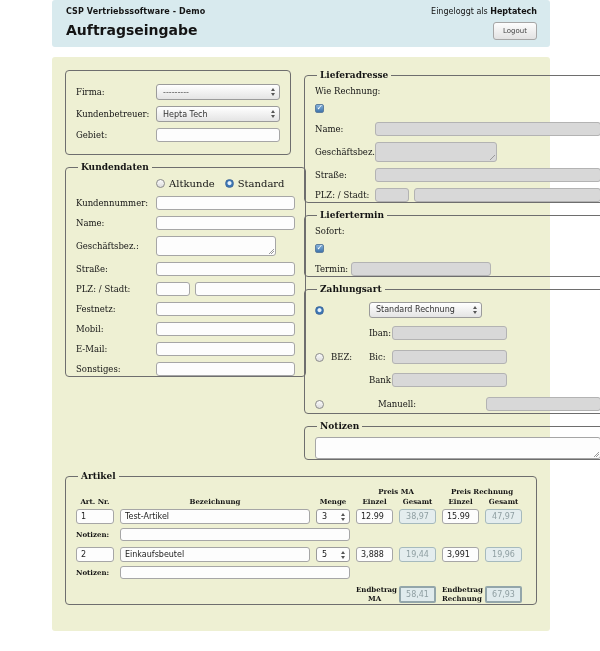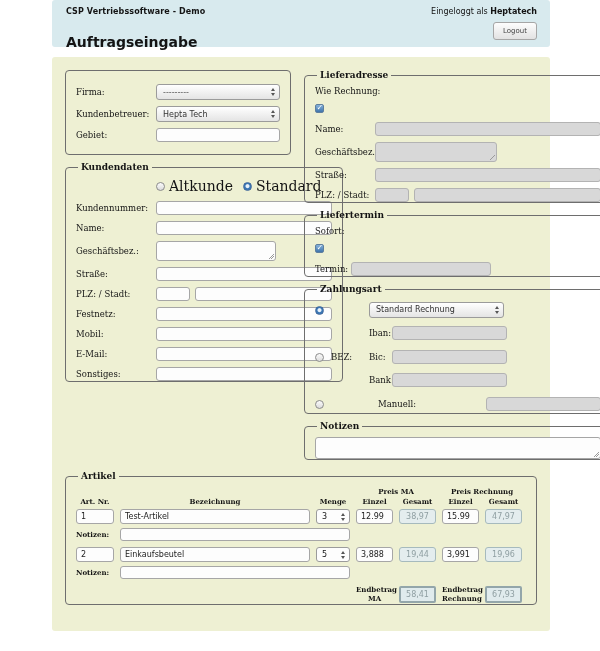--- a/index.html
+++ b/index.html
@@ -11,21 +11,21 @@
   
   .header {
     background: var(--header-bg, #d8eaee);
     border-radius: 3px;
     height: 47px;
     padding: 7px 13px 12px 14px;
     display: flex; justify-content: space-between;
     font-family: "DejaVu Sans", sans-serif;
   }
   .app-title { font-size: 8px; font-weight: bold; letter-spacing: .1px; }
-  .page-title { font-size: 14px; font-weight: bold; margin-top: 18px; }
+  .page-title { font-size: 14px; font-weight: bold; margin-top: 6px; }
   .header-right { text-align: right; }
   .login-text { font-size: 8px; }
   .login-text b { font-weight: bold; }
   .logout-btn {
     margin-top: 6px; display: inline-block;
     font-family: "DejaVu Sans", sans-serif; font-size: 7px; color: #444;
     padding: 4px 9px; border: 1px solid #a6a6a6; border-radius: 3px;
     background: linear-gradient(#fdfdfd, #e2e2e2); cursor: pointer;
   }
 
@@ -84,32 +84,32 @@
   }
   .cb::after { content: "✓"; position: absolute; top: -2px; left: 0.5px; font-size: 8px; color: #fff; font-family: "DejaVu Sans", sans-serif; }
   .radio {
     width: 9px; height: 9px; border: 1px solid #8b8b8b; border-radius: 50%;
     background: linear-gradient(#fbfbfb, #dcdcdc); display: inline-block; cursor: pointer; flex-shrink: 0;
   }
   .radio.checked {
     border-color: #41699c;
     background: radial-gradient(circle at 50% 45%, #e9f2fb 0 1.5px, var(--accent-blue, #3a77b5) 2.5px);
   }
-  .radio-label { font-size: 14px; margin: 0 10px 0 4px; }
+  .radio-label { font-size: 10px; margin: 0 10px 0 4px; }
   .stack-label { font-size: 8.5px; margin-bottom: 2px; }
   .cb-line { margin-bottom: 5px; }
 
   
   .zrow { display: flex; align-items: center; margin-bottom: 7px; }
   .zrow:last-child { margin-bottom: 0; gap: 47px; }
   .z-radio-col { width: 16px; flex-shrink: 0; }
   .z-outer-label { width: 38px; flex-shrink: 0; font-size: 8.5px; }
   .z-inner-label { width: 23px; flex-shrink: 0; font-size: 8.5px; }
   .z-input { width: 115px; flex: none; }
-  .z-select { flex: none; width: 135px; }
+  .z-select { flex: none; width: 113px; }
 
   
   .art-row {
     display: grid;
     grid-template-columns: 38px 190px 34px 37px 37px 37px 37px;
     column-gap: 6px; align-items: center; margin-bottom: 4px;
   }
   .hdr { font-size: 7px; font-weight: bold; text-align: center; }
   .group-ma { grid-column: 4 / 6; }
   .group-re { grid-column: 6 / 8; }

